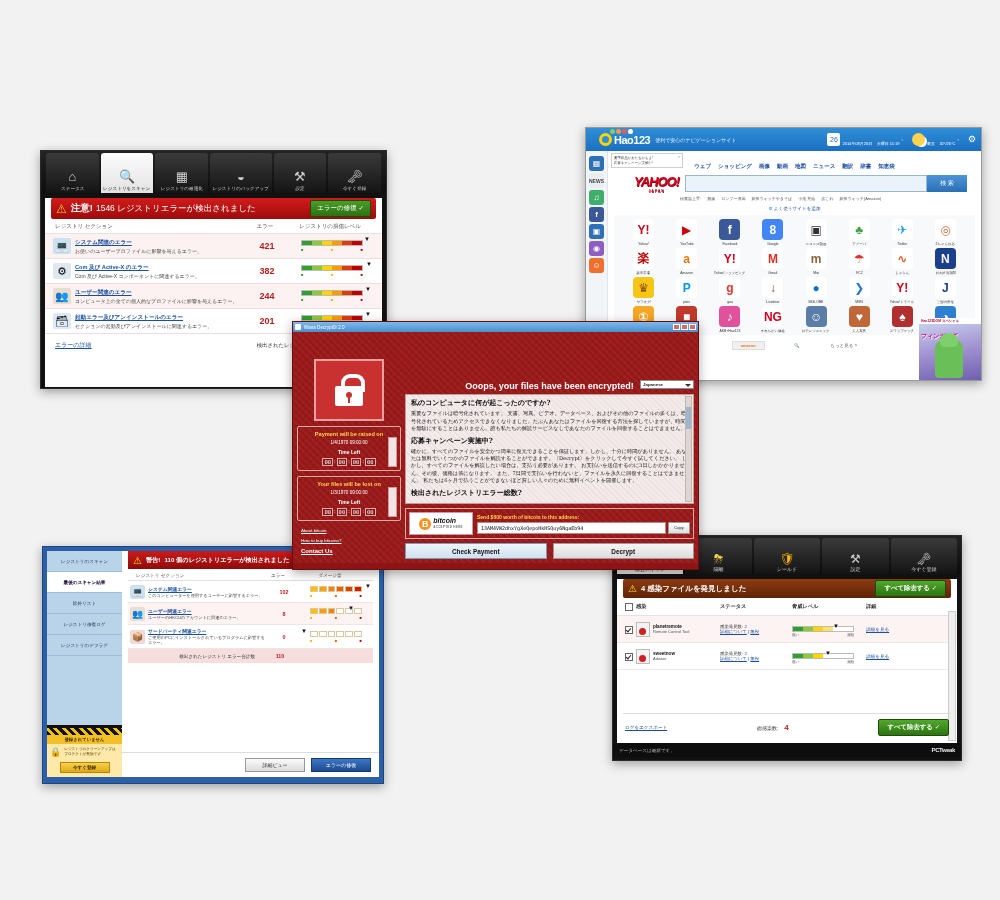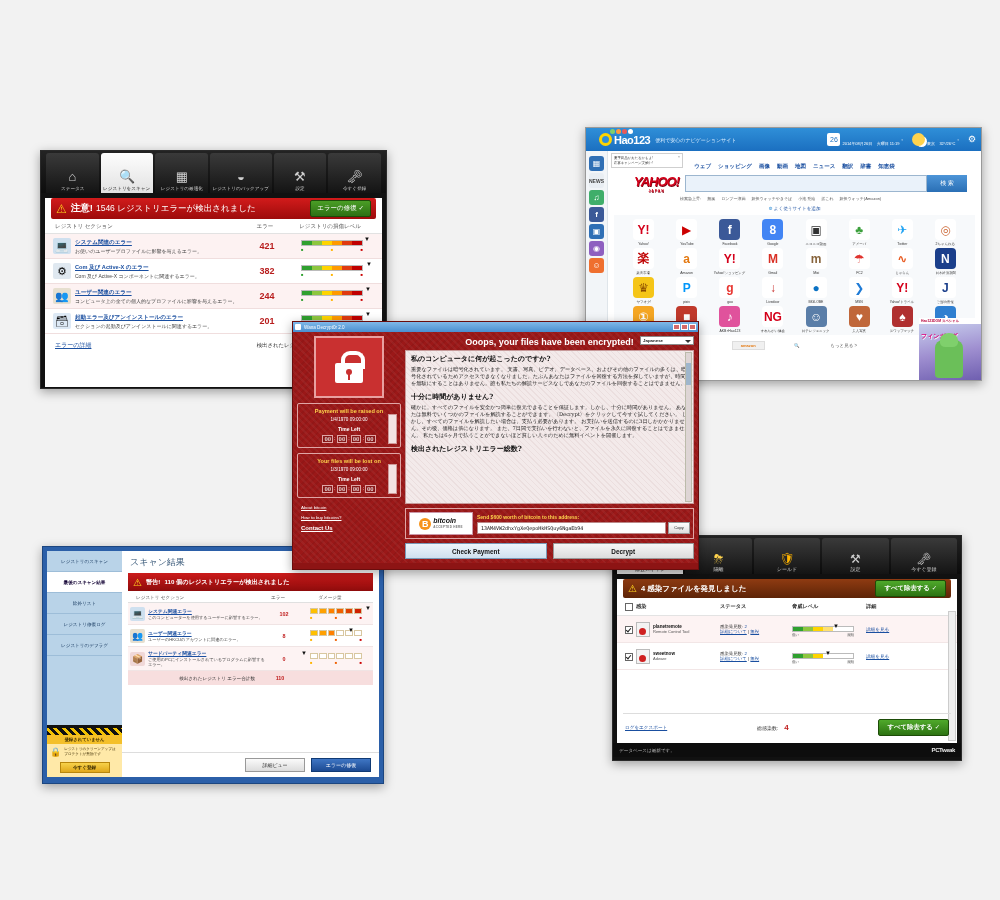--- a/index.html
+++ b/index.html
@@ -103,21 +103,21 @@
   #w-wc{left:292px;top:321px;width:405px;height:247px;background:#8d1414;border:1px solid #6a0d0d;}
   .wc-tb{height:10px;background:linear-gradient(#7fb8e8,#4a8fd0);display:flex;align-items:center;padding:0 2px;}
   .wc-tb .ti{color:#fff;font-size:4.6px;margin-left:3px;}
   .wc-tb .icon{width:6px;height:6px;background:#fff;border-radius:1px;}
   .wc-tb .ctrls{margin-left:auto;display:flex;gap:1px;}
   .wc-tb .ctrls i{width:7px;height:6px;background:#d46a6a;display:block;border:1px solid #fff;box-sizing:border-box;}
   .wc-body{display:flex;height:231px;
       background:#9b1818;
       background-image:repeating-linear-gradient(45deg,rgba(255,255,255,.045) 0 2px,transparent 2px 5px),
                        repeating-linear-gradient(-45deg,rgba(0,0,0,.06) 0 2px,transparent 2px 5px);
-      padding:4px;box-sizing:border-box;}
+      padding:4px;box-sizing:border-box;align-items:flex-end;}
   .wc-left{width:104px;flex:0 0 auto;display:flex;flex-direction:column;}
   .wc-lock{width:66px;height:58px;margin:0 auto;background:#c93030;border:2px solid #e8a0a0;
       display:flex;align-items:center;justify-content:center;}
   .lockimg{width:30px;height:32px;position:relative;}
   .lockimg .shk{position:absolute;left:7px;top:0;width:16px;height:14px;border:4px solid #fff;
       border-bottom:none;border-radius:9px 9px 0 0;}
   .lockimg .bdy{position:absolute;left:1px;top:12px;width:28px;height:20px;background:#fff;border-radius:2px;}
   .lockimg .kh{position:absolute;left:12px;top:18px;width:6px;height:6px;background:#c93030;border-radius:50%;}
   .lockimg .kh:after{content:"";position:absolute;left:2px;top:5px;width:2px;height:6px;background:#c93030;}
   .wc-panel{border:1px solid #e0a5a5;margin-top:5px;padding:4px 3px;position:relative;text-align:center;border-radius:2px;}
@@ -655,21 +655,20 @@
           <div class="hd">登録されていません</div>
           <div class="bd">
             <span class="lk">🔒</span>
             <span class="tx">レジストリのクリーンアップはプロテクトが無効です</span>
           </div>
           <div class="btn">今すぐ登録</div>
         </div>
       </div>
 
       <div class="sc-main">
-        <div class="sc-title">スキャン結果</div>
         <div class="sc-alert">
           <span class="w">⚠</span>
           <span class="t">警告!</span>
           <span class="t">110 個のレジストリエラーが検出されました</span>
         </div>
         <div class="sc-head">
           <span class="c1">レジストリ セクション</span>
           <span class="c2">エラー</span>
           <span class="c3">ダメージ量</span>
         </div>
@@ -952,21 +951,21 @@
           <span class="wc-lang">Japanese</span>
         </div>
 
         <div class="wc-text">
           <div class="wc-scroll">
               <i></i>
             </div>
           <h3>私のコンピュータに何が起こったのですか?</h3>
           <p>重要なファイルは暗号化されています。
 文書、写真、ビデオ、データベース、およびその他のファイルの多くは、暗号化されているためアクセスできなくなりました。たぶんあなたはファイルを回復する方法を探していますが、時間を無駄にすることはありません。誰も私たちの解読サービスなしであなたのファイルを回復することはできません。</p>
-          <h3>十分に時間がありません?</h3>
+          <h3>応募キャンペーン実施中?</h3>
           <p>確かに。すべてのファイルを安全かつ簡単に復元できることを保証します。しかし、十分に時間がありません。
 あなたは無料でいくつかのファイルを解読することができます。〈Decrypt〉をクリックして今すぐ試してください。
 しかし、すべてのファイルを解読したい場合は、支払う必要があります。
 お支払いを送信するのに3日しかかかりません。その後、価格は倍になります。
 また、7日間で支払いを行わないと、ファイルを永久に回復することはできません。
 私たちは6ヶ月で払うことができないほど貧しい人々のために無料イベントを開催します。</p>
           <h3>検出されたレジストリエラー総数?</h3>
         </div>
 
         <div class="wc-pay">

